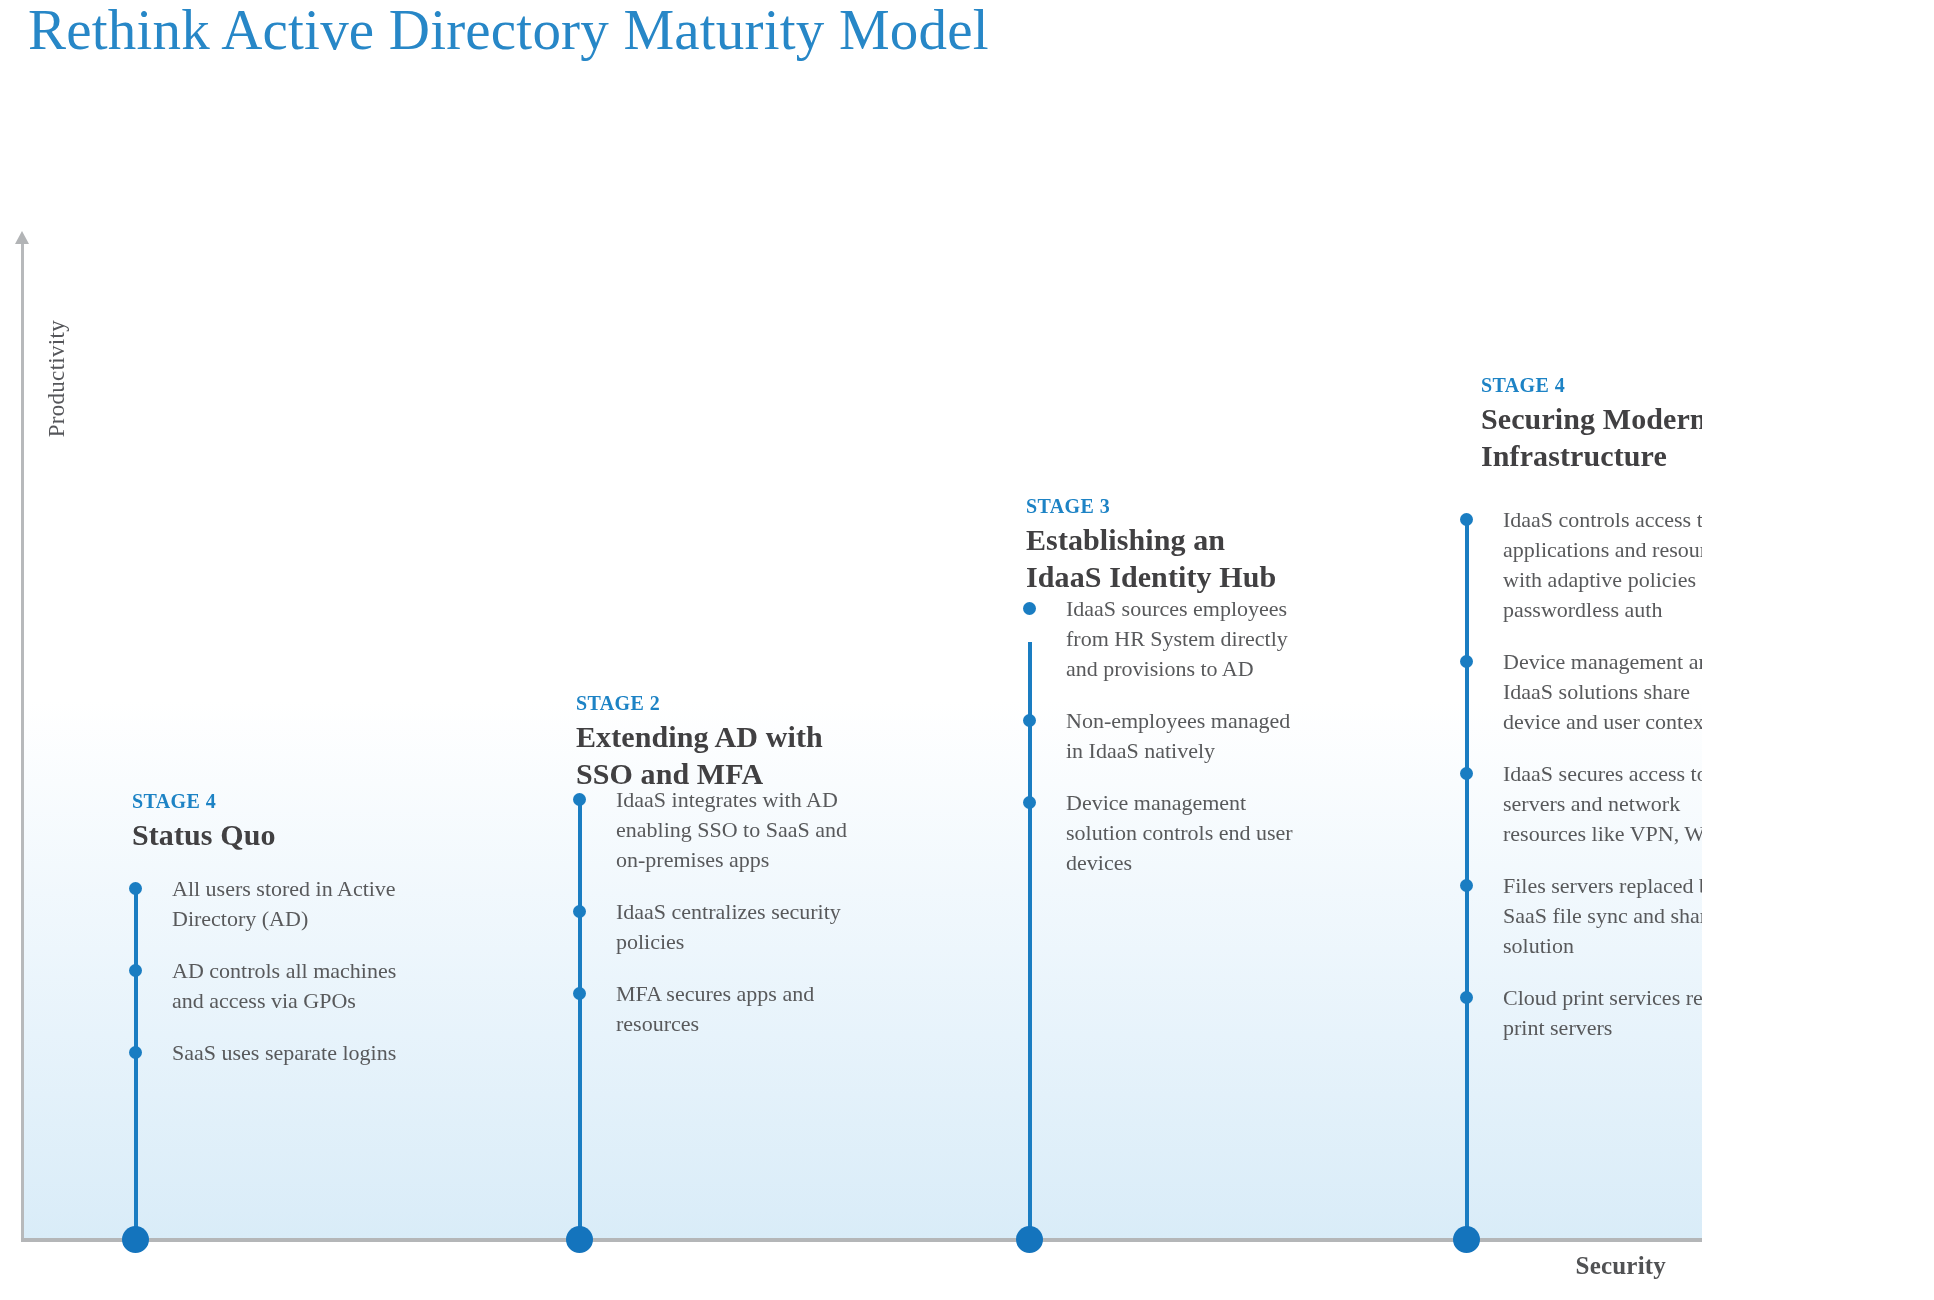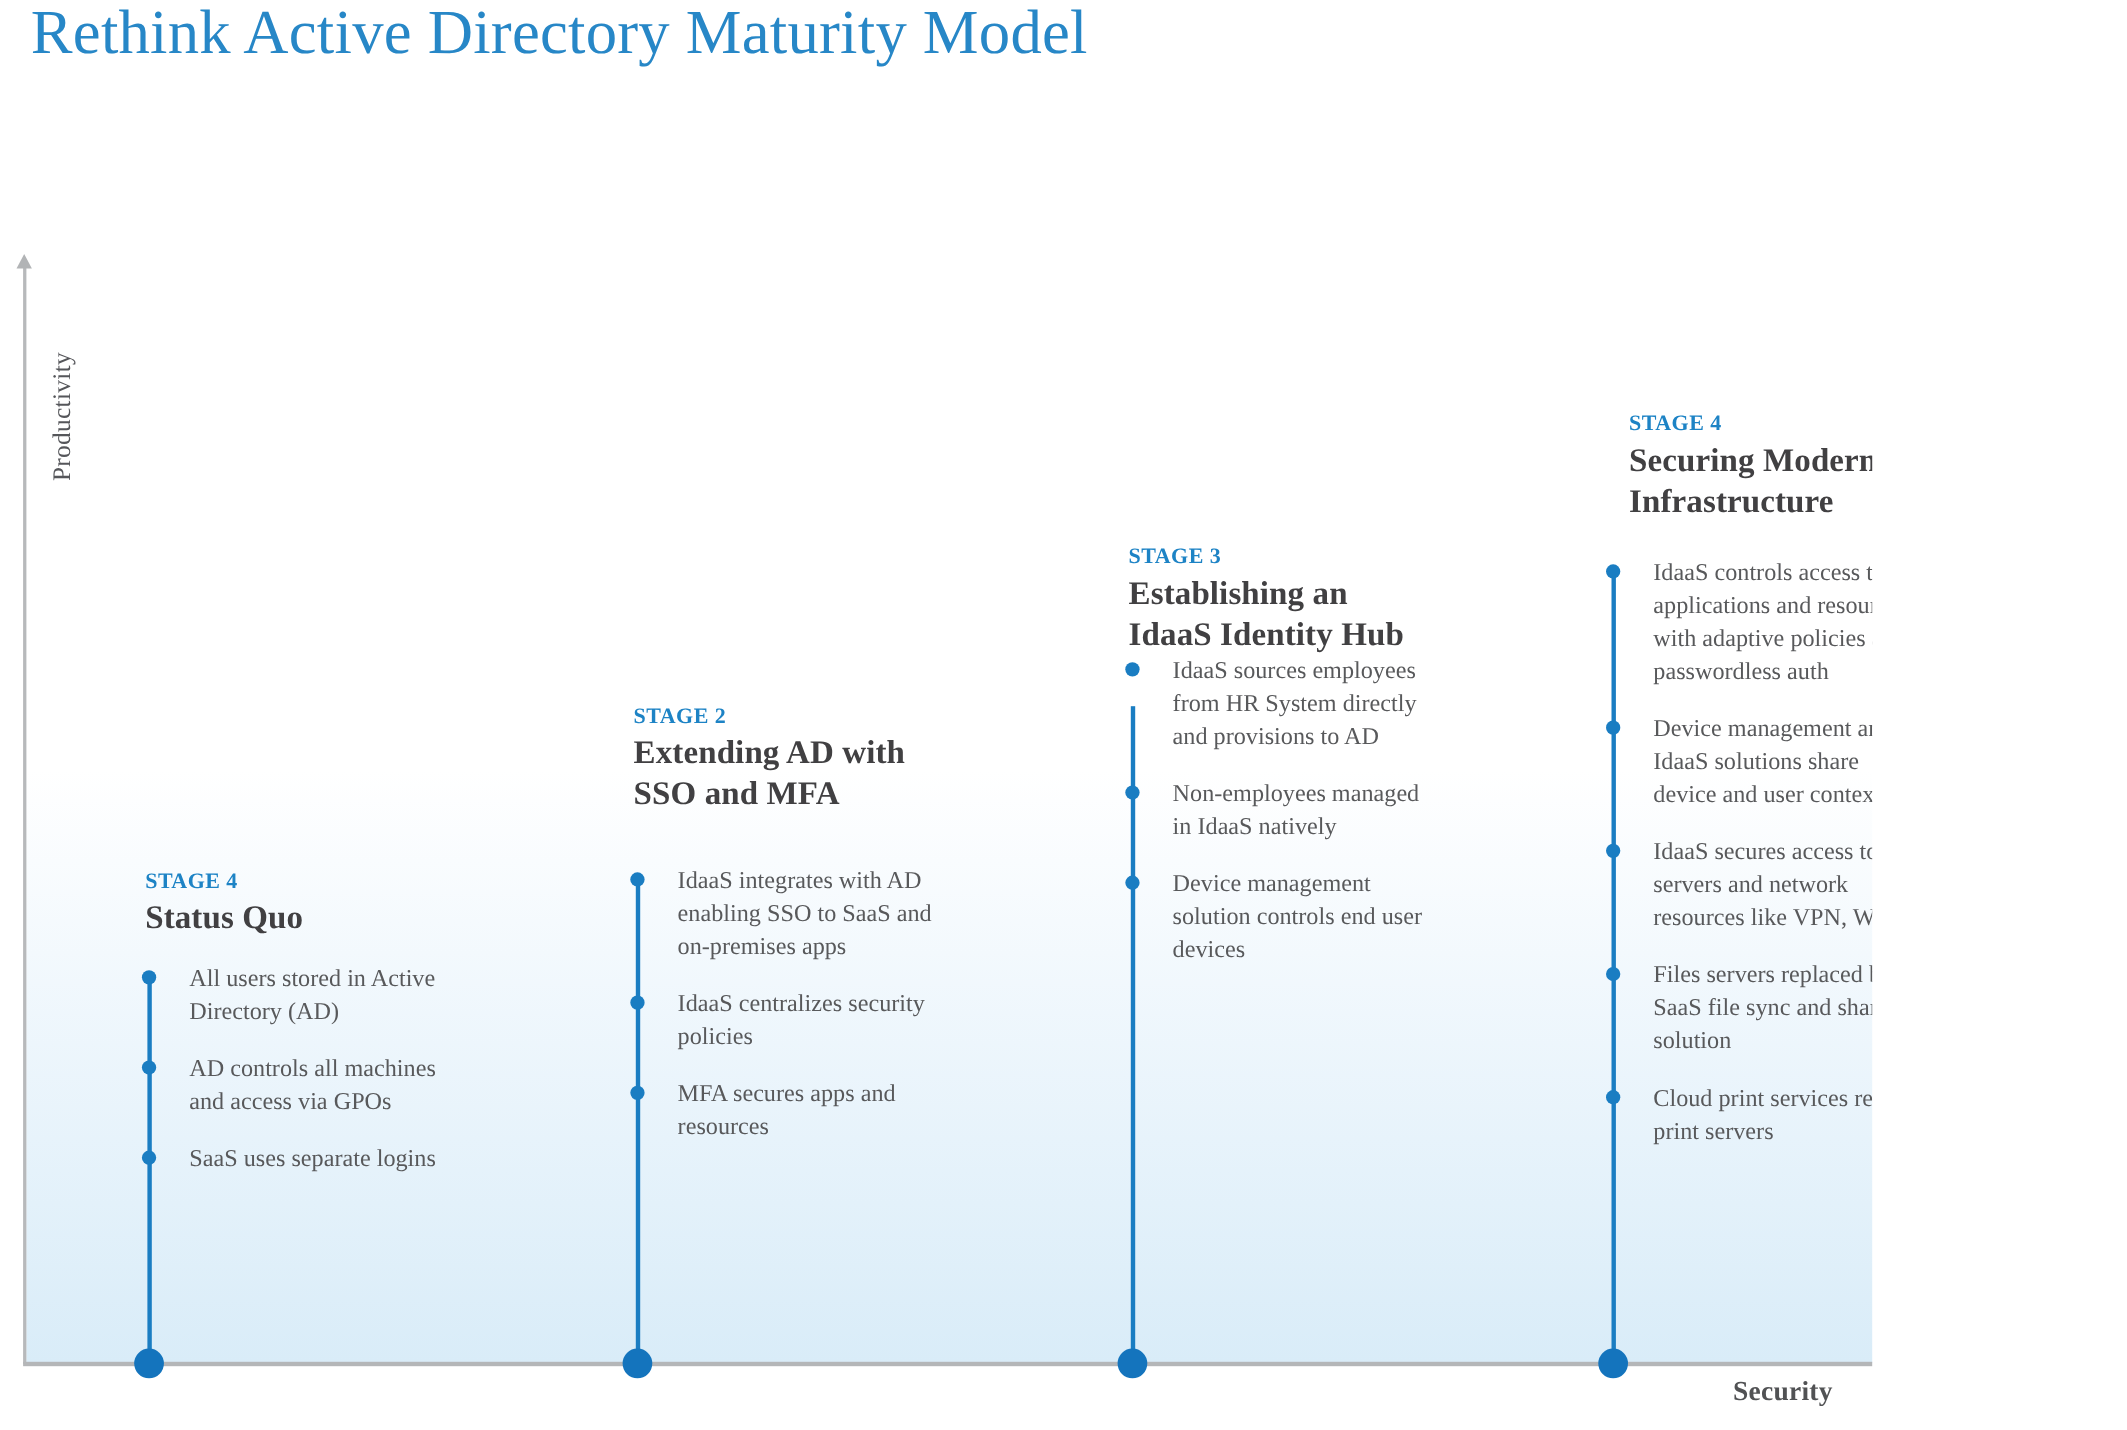--- a/index.html
+++ b/index.html
@@ -113,21 +113,21 @@
     <div class="bullet">
       <span class="bullet-dot"></span>
       <span class="bullet-text">SaaS uses separate logins</span>
     </div>
   </div>
     </div>
 
     <div class="stage">
       <div class="stage-line" style="left: 578px; top: 801px; height: 439px;"></div>
       <div class="stage-dot-big" style="left: 566px; top: 1226px;"></div>
-      <div class="stage-header" style="left: 576px; top: 640px;">
+      <div class="stage-header" style="left: 576px; top: 692px;">
         <div class="stage-label">STAGE 2</div>
         <div class="stage-title">Extending AD with
 SSO and MFA</div>
       </div>
       <div class="stage-bullets" style="left: 573px; top: 785px;">
     <div class="bullet">
       <span class="bullet-dot"></span>
       <span class="bullet-text">IdaaS integrates with AD
 enabling SSO to SaaS and
 on-premises apps</span>

